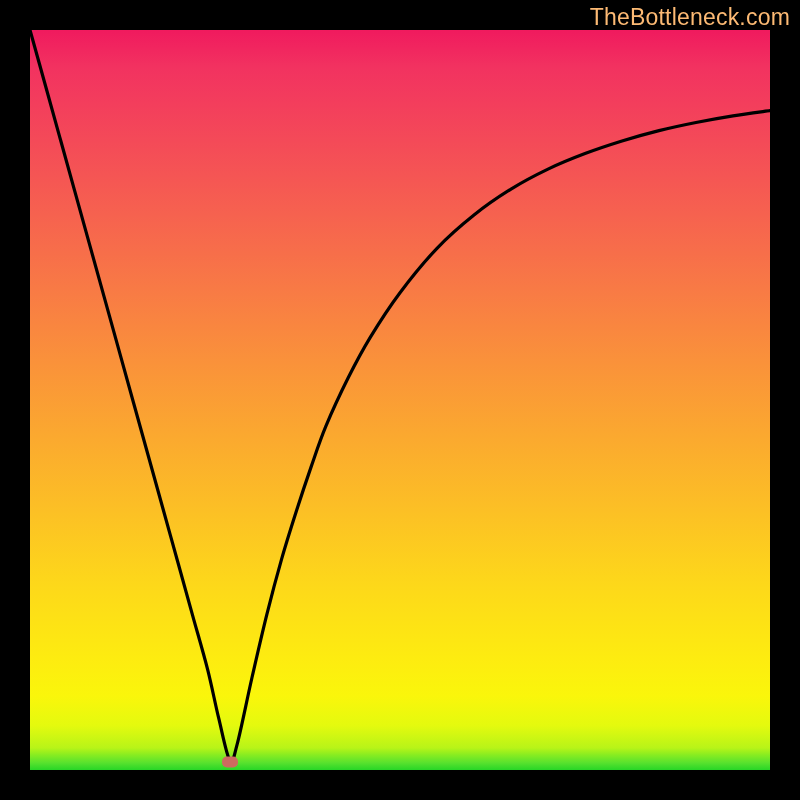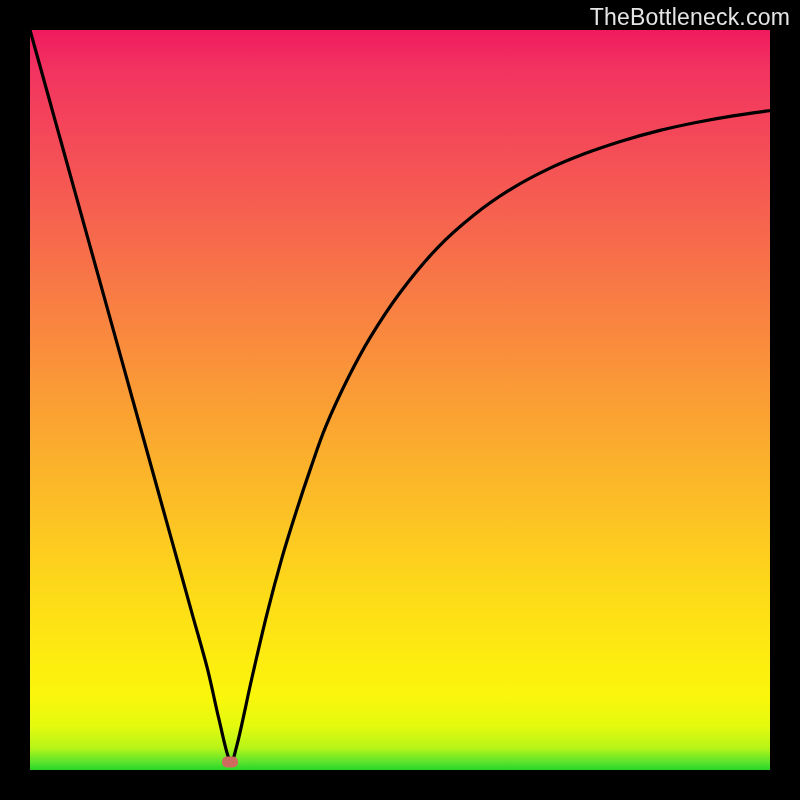--- a/index.html
+++ b/index.html
@@ -42,21 +42,21 @@
       #f23260 95%,
       #f01a5e 100%
     );
   }
   .watermark {
     position: absolute;
     top: 4px;
     right: 10px;
     font-family: Arial, Helvetica, sans-serif;
     font-size: 23px;
-    color: #e5e5e5;
+    color: #fdba74;
     font-weight: 500;
     letter-spacing: 0.2px;
   }
   .curve-svg {
     position: absolute;
     left: 0;
     top: 0;
   }
   .marker {
     position: absolute;

